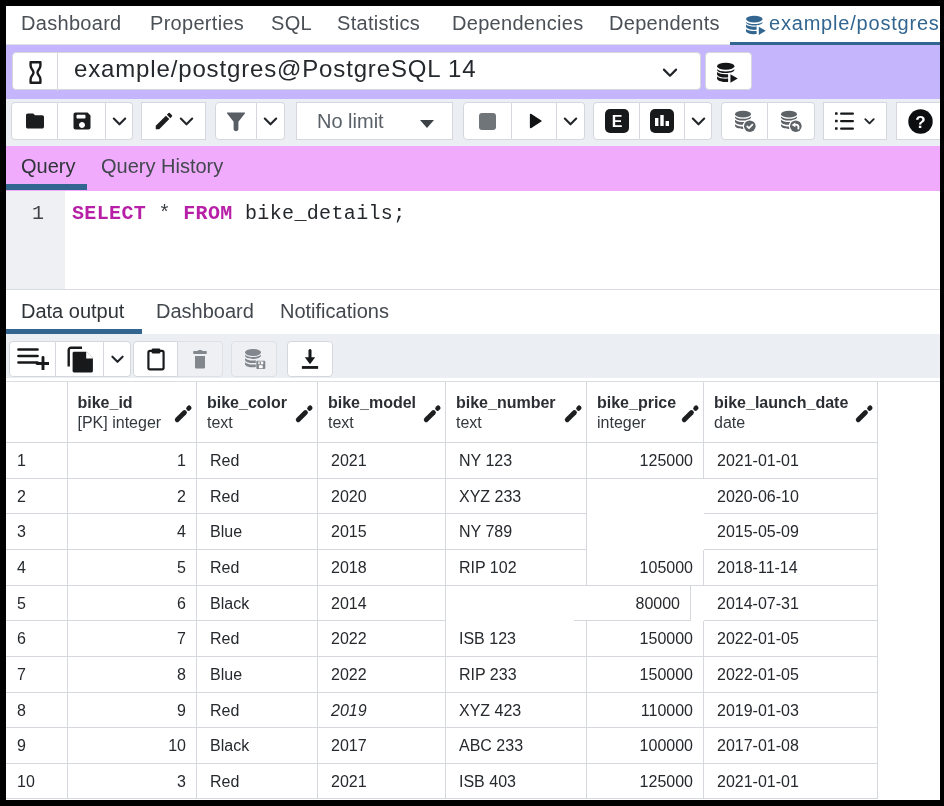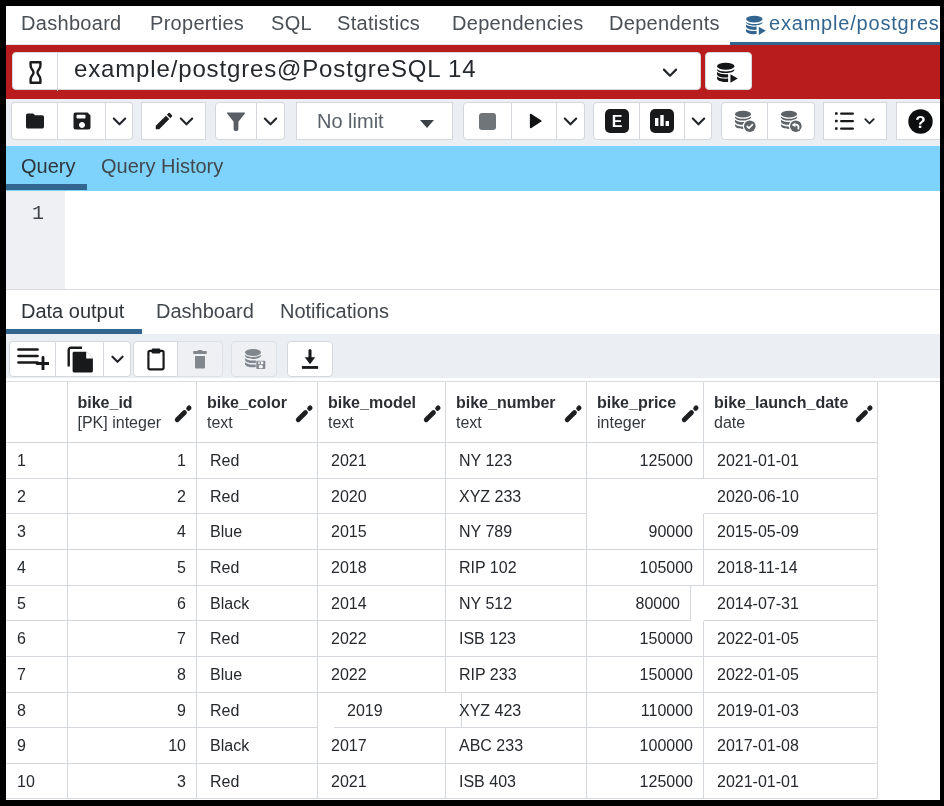--- a/index.html
+++ b/index.html
@@ -7,36 +7,36 @@
   #app { position:absolute; left:6px; top:6px; width:934px; height:794px; background:#fff; overflow:hidden; }
   .abs { position:absolute; }
 
   
   #tabbar { left:0; top:0; width:934px; height:39px; background:#fff; border-bottom:1px solid #dfe2e6; }
   .tab { position:absolute; top:6px; font-size:20px; letter-spacing:0.3px; color:#4a5056; white-space:nowrap; }
   #activeTab { color:#326690; }
   #tabline { left:724px; top:36px; width:210px; height:5px; background:#326690; }
 
   
-  #connrow { left:0; top:39px; width:934px; height:54px; background:#b91c1c; }
+  #connrow { left:0; top:39px; width:934px; height:54px; background:#c4b5fd; }
   #connbox { position:absolute; left:6px; top:7px; width:689px; height:38px; background:#fff; border:1px solid #d4d8dd; border-radius:4px; }
   #conniconcell { position:absolute; left:0; top:0; width:45px; height:38px; border-right:1px solid #d4d8dd; }
   #conntext { position:absolute; left:61px; top:2px; font-size:24px; letter-spacing:0.85px; color:#25292d; }
   #connbtn { position:absolute; left:699px; top:7px; width:47px; height:38px; background:#fff; border:1px solid #d4d8dd; border-radius:4px; }
 
   
   #toolrow { left:0; top:93px; width:934px; height:47px; background:#ebeef3; }
   .btn { position:absolute; top:3px; height:38px; background:#fff; border:1px solid #d4d8dd; display:flex; align-items:center; justify-content:center; }
   .seg { border-radius:0; border-left:none; }
   .first { border-radius:4px 0 0 4px; border-left:1px solid #d4d8dd; }
   .last { border-radius:0 4px 4px 0; }
   .solo { border-radius:0; }
 
   
-  #qtabs { left:0; top:140px; width:934px; height:45px; background:#7dd3fc; }
+  #qtabs { left:0; top:140px; width:934px; height:45px; background:#f0abfc; }
   .qtab { position:absolute; top:9px; font-size:20px; color:#42484e; }
   #qline { left:0px; top:38px; width:81px; height:6px; background:#326690; }
 
   
   #editor { left:0; top:185px; width:934px; height:99px; background:#fff; border-bottom:1px solid #d9dce1; }
   #gutter { position:absolute; left:0; top:0; width:59px; height:98px; background:#eef0f4; }
   #lnum { position:absolute; left:0; top:11px; width:38px; text-align:right; font-family:"Liberation Mono", monospace; font-size:20px; color:#404448; }
   #code { position:absolute; left:66px; top:11px; font-family:"Liberation Mono", monospace; font-size:20px; letter-spacing:0.35px; color:#24282c; white-space:pre; }
   .kw { color:#b71fa7; font-weight:bold; }
 
@@ -243,20 +243,21 @@
 
   <div id="qtabs" class="abs">
     <span class="qtab" style="left:15px; color:#2f3439;">Query</span>
     <span class="qtab" style="left:95px;">Query History</span>
     <div class="abs" id="qline"></div>
   </div>
 
   <div id="editor" class="abs">
     <div id="gutter"></div>
     <div id="lnum">1</div>
+    <div id="code"><span class="kw">SELECT</span> <span style="color:#3a3f44;">*</span> <span class="kw">FROM</span> bike_details;</div>
   </div>
 
   <div id="outtabs" class="abs">
     <span class="qtab" style="left:15px; color:#2f3439;">Data output</span>
     <span class="qtab" style="left:150px;">Dashboard</span>
     <span class="qtab" style="left:274px;">Notifications</span>
     <div class="abs" id="outline"></div>
   </div>
 
   <div id="etools" class="abs">
@@ -405,40 +406,38 @@
         <div class="cell txt" style="left:440px;width:141px;">XYZ 233</div>
         <div class="cell txt" style="left:698px;width:173.5px;">2020-06-10</div>
         <div class="cell" style="left:871.5px;width:62.5px;border:none;"></div>
       </div>
       <div class="row" style="top:132.3px;height:35.65px;">
         <div class="cell rn" style="left:0px;width:61.5px;">3</div>
         <div class="cell num" style="left:61.5px;width:129.5px;">4</div>
         <div class="cell txt" style="left:191px;width:121px;">Blue</div>
         <div class="cell txt" style="left:312px;width:128px;">2015</div>
         <div class="cell txt" style="left:440px;width:141px;">NY 789</div>
-        <div class="cell num" style="left:581px;width:117px;">90000</div>
         <div class="cell txt" style="left:698px;width:173.5px;">2015-05-09</div>
         <div class="cell" style="left:871.5px;width:62.5px;border:none;"></div>
       </div>
       <div class="row" style="top:167.95px;height:35.65px;">
         <div class="cell rn" style="left:0px;width:61.5px;">4</div>
         <div class="cell num" style="left:61.5px;width:129.5px;">5</div>
         <div class="cell txt" style="left:191px;width:121px;">Red</div>
         <div class="cell txt" style="left:312px;width:128px;">2018</div>
         <div class="cell txt" style="left:440px;width:141px;">RIP 102</div>
         <div class="cell num" style="left:581px;width:117px;">105000</div>
         <div class="cell txt" style="left:698px;width:173.5px;">2018-11-14</div>
         <div class="cell" style="left:871.5px;width:62.5px;border:none;"></div>
       </div>
       <div class="row" style="top:203.6px;height:35.65px;">
         <div class="cell rn" style="left:0px;width:61.5px;">5</div>
         <div class="cell num" style="left:61.5px;width:129.5px;">6</div>
         <div class="cell txt" style="left:191px;width:121px;">Black</div>
         <div class="cell txt" style="left:312px;width:128px;">2014</div>
-        <div class="cell txt" style="left:440px;width:141px;">NY 512</div>
         <div class="cell num" style="left:568px;width:117px;">80000</div>
         <div class="cell txt" style="left:698px;width:173.5px;">2014-07-31</div>
         <div class="cell" style="left:871.5px;width:62.5px;border:none;"></div>
       </div>
       <div class="row" style="top:239.25px;height:35.65px;">
         <div class="cell rn" style="left:0px;width:61.5px;">6</div>
         <div class="cell num" style="left:61.5px;width:129.5px;">7</div>
         <div class="cell txt" style="left:191px;width:121px;">Red</div>
         <div class="cell txt" style="left:312px;width:128px;">2022</div>
         <div class="cell txt" style="left:440px;width:141px;">ISB 123</div>
@@ -453,21 +452,21 @@
         <div class="cell txt" style="left:312px;width:128px;">2022</div>
         <div class="cell txt" style="left:440px;width:141px;">RIP 233</div>
         <div class="cell num" style="left:581px;width:117px;">150000</div>
         <div class="cell txt" style="left:698px;width:173.5px;">2022-01-05</div>
         <div class="cell" style="left:871.5px;width:62.5px;border:none;"></div>
       </div>
       <div class="row" style="top:310.54999999999995px;height:35.65px;">
         <div class="cell rn" style="left:0px;width:61.5px;">8</div>
         <div class="cell num" style="left:61.5px;width:129.5px;">9</div>
         <div class="cell txt" style="left:191px;width:121px;">Red</div>
-        <div class="cell txt" style="left:328px;width:128px;">2019</div>
+        <div class="cell txt" style="left:312px;width:128px;font-style:italic;">2019</div>
         <div class="cell txt" style="left:440px;width:141px;">XYZ 423</div>
         <div class="cell num" style="left:581px;width:117px;">110000</div>
         <div class="cell txt" style="left:698px;width:173.5px;">2019-01-03</div>
         <div class="cell" style="left:871.5px;width:62.5px;border:none;"></div>
       </div>
       <div class="row" style="top:346.2px;height:35.65px;">
         <div class="cell rn" style="left:0px;width:61.5px;">9</div>
         <div class="cell num" style="left:61.5px;width:129.5px;">10</div>
         <div class="cell txt" style="left:191px;width:121px;">Black</div>
         <div class="cell txt" style="left:312px;width:128px;">2017</div>

